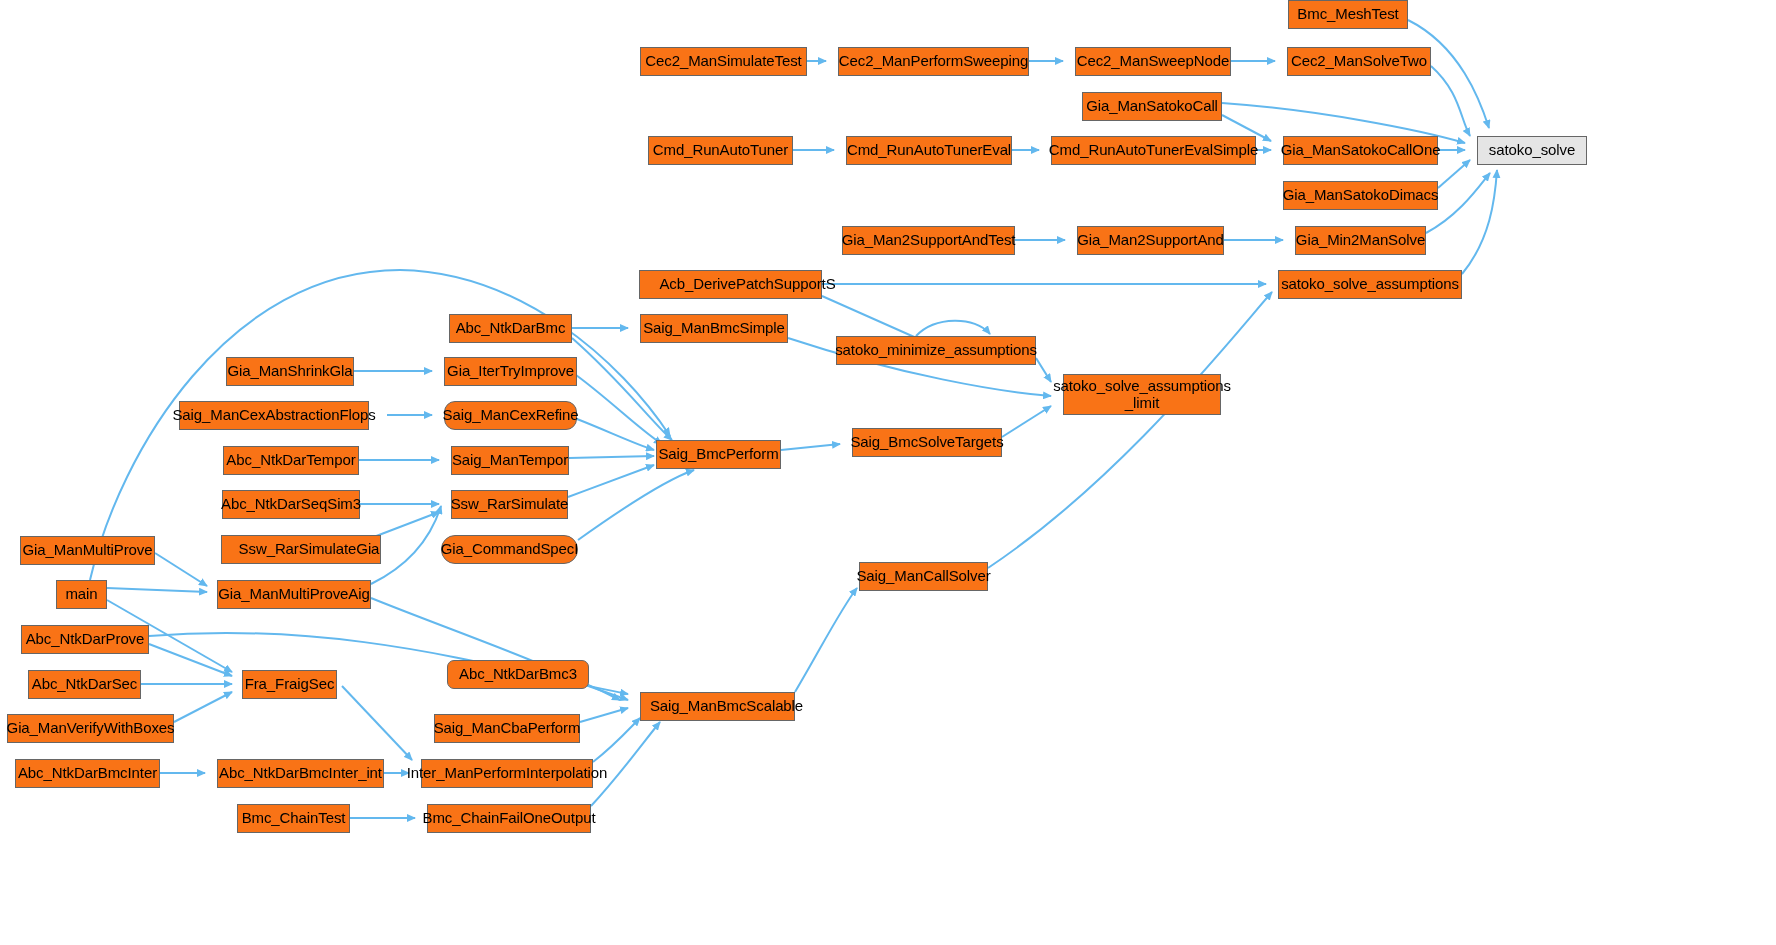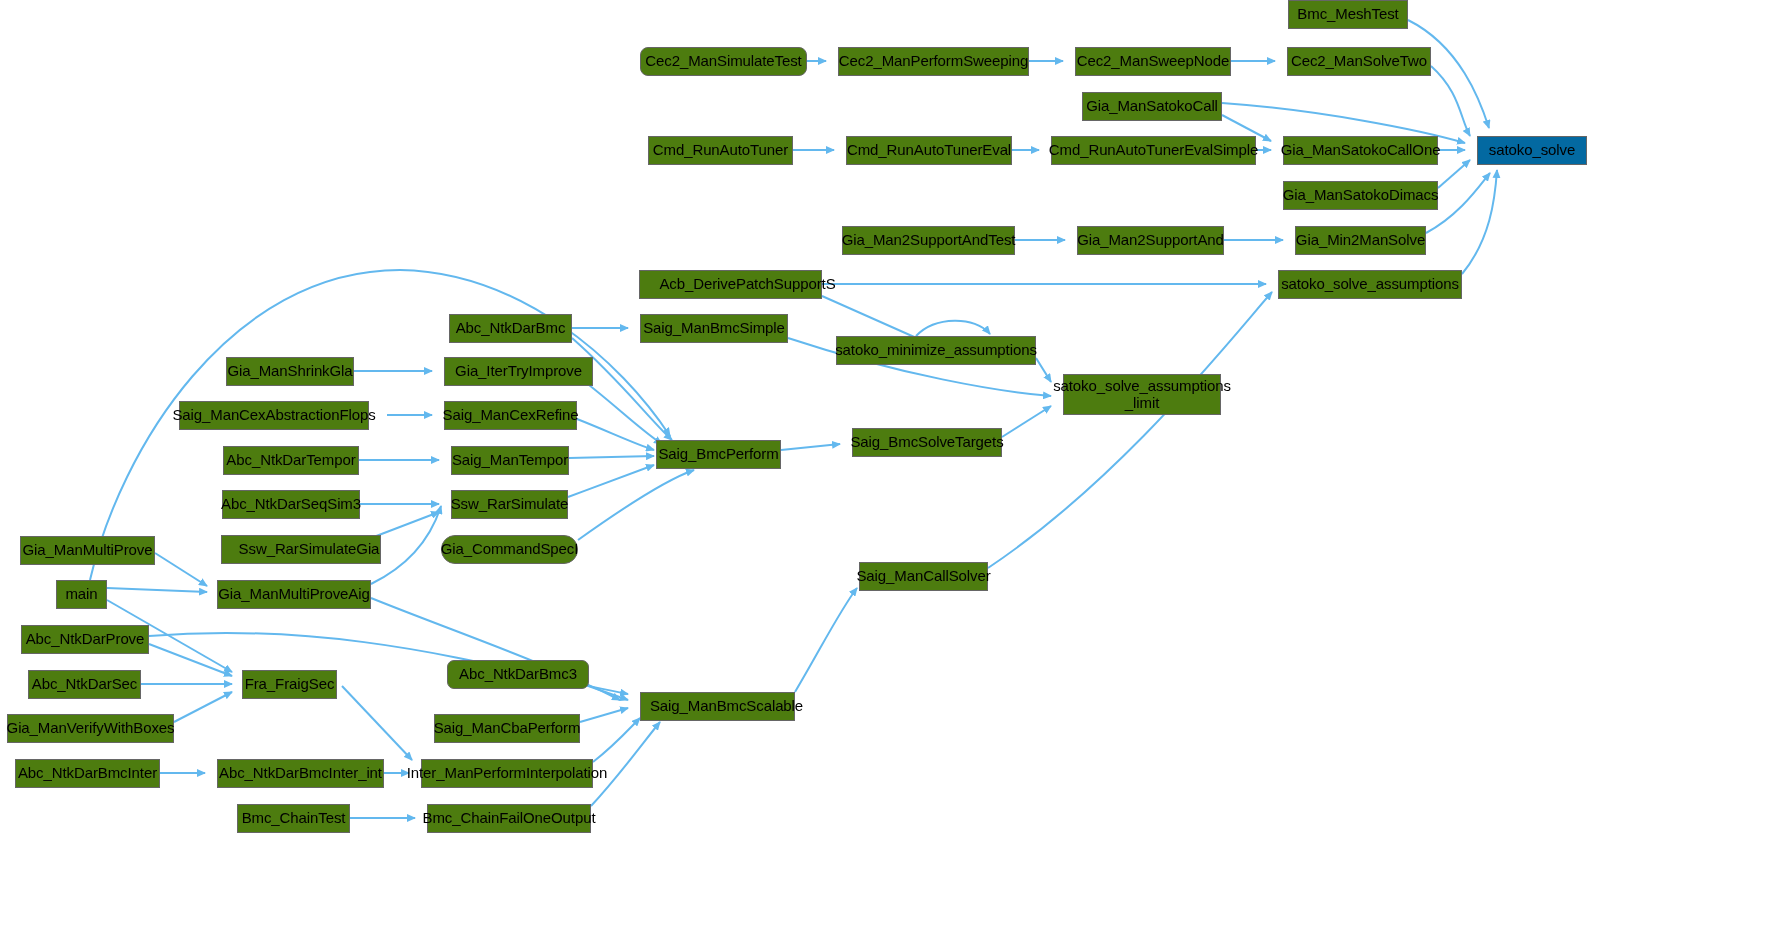--- a/index.html
+++ b/index.html
@@ -25,34 +25,34 @@
   #node-layer {
     position: absolute;
     left: 0; top: 0;
     width: 1776px;
     height: 945px;
   }
   .node {
     position: absolute;
     box-sizing: border-box;
     border: 1px solid #666666;
-    background: #4d7c0f;
+    background: #f97316;
     color: #000000;
     font-size: 15px;
     line-height: 1.12;
     display: flex;
     align-items: center;
     justify-content: center;
     text-align: center;
     white-space: pre-line;
     letter-spacing: -0.1px;
     cursor: pointer;
   }
   .node.highlight {
-    background: #0369a1;
+    background: #e5e5e5;
   }
 </style>
 </head>
 <body>
 
 <div id="graph-root">
   <svg id="edge-layer" width="1776" height="945" viewBox="0 0 1776 945">
     <defs>
       <marker id="arrow" markerWidth="9" markerHeight="8" refX="8" refY="4" orient="auto" markerUnits="userSpaceOnUse">
         <path d="M0,0 L9,4 L0,8 z" fill="#63b8ee"></path>
@@ -112,44 +112,44 @@
         <path d="M591,806 C620,775 645,740 660,722" fill="none" stroke="#63b8ee" stroke-width="2" marker-end="url(#arrow)"></path>
         <path d="M795,692 C820,650 840,610 857,588" fill="none" stroke="#63b8ee" stroke-width="2" marker-end="url(#arrow)"></path>
         <path d="M781,450 L840,444" fill="none" stroke="#63b8ee" stroke-width="2" marker-end="url(#arrow)"></path>
         <path d="M1002,437 L1051,406" fill="none" stroke="#63b8ee" stroke-width="2" marker-end="url(#arrow)"></path>
         <path d="M988,568 C1120,480 1230,340 1272,292" fill="none" stroke="#63b8ee" stroke-width="2" marker-end="url(#arrow)"></path>
       </g>
   </svg>
   <div id="node-layer">
       <div class="node highlight" style="left: 1477px; top: 136px; width: 110px; height: 29px;">satoko_solve</div>
       <div class="node" style="left: 1288px; top: 0px; width: 120px; height: 29px;">Bmc_MeshTest</div>
-      <div class="node" style="left: 640px; top: 47px; width: 167px; height: 29px; border-radius: 8px;">Cec2_ManSimulateTest</div>
+      <div class="node" style="left: 640px; top: 47px; width: 167px; height: 29px;">Cec2_ManSimulateTest</div>
       <div class="node" style="left: 838px; top: 47px; width: 191px; height: 29px;">Cec2_ManPerformSweeping</div>
       <div class="node" style="left: 1075px; top: 47px; width: 156px; height: 29px;">Cec2_ManSweepNode</div>
       <div class="node" style="left: 1287px; top: 47px; width: 144px; height: 29px;">Cec2_ManSolveTwo</div>
       <div class="node" style="left: 1082px; top: 92px; width: 140px; height: 29px;">Gia_ManSatokoCall</div>
       <div class="node" style="left: 648px; top: 136px; width: 145px; height: 29px;">Cmd_RunAutoTuner</div>
       <div class="node" style="left: 846px; top: 136px; width: 166px; height: 29px;">Cmd_RunAutoTunerEval</div>
       <div class="node" style="left: 1051px; top: 136px; width: 205px; height: 29px;">Cmd_RunAutoTunerEvalSimple</div>
       <div class="node" style="left: 1283px; top: 136px; width: 155px; height: 29px;">Gia_ManSatokoCallOne</div>
       <div class="node" style="left: 1283px; top: 181px; width: 155px; height: 29px;">Gia_ManSatokoDimacs</div>
       <div class="node" style="left: 842px; top: 226px; width: 173px; height: 29px;">Gia_Man2SupportAndTest</div>
       <div class="node" style="left: 1077px; top: 226px; width: 147px; height: 29px;">Gia_Man2SupportAnd</div>
       <div class="node" style="left: 1295px; top: 226px; width: 131px; height: 29px;">Gia_Min2ManSolve</div>
       <div class="node" style="left: 639px; top: 270px; width: 183px; height: 29px; padding-left: 34px;">Acb_DerivePatchSupportS</div>
       <div class="node" style="left: 1278px; top: 270px; width: 184px; height: 29px;">satoko_solve_assumptions</div>
       <div class="node" style="left: 449px; top: 314px; width: 123px; height: 29px;">Abc_NtkDarBmc</div>
       <div class="node" style="left: 640px; top: 314px; width: 148px; height: 29px;">Saig_ManBmcSimple</div>
       <div class="node" style="left: 836px; top: 336px; width: 200px; height: 29px;">satoko_minimize_assumptions</div>
       <div class="node" style="left: 226px; top: 357px; width: 128px; height: 29px;">Gia_ManShrinkGla</div>
-      <div class="node" style="left: 444px; top: 357px; width: 149px; height: 29px;">Gia_IterTryImprove</div>
+      <div class="node" style="left: 444px; top: 357px; width: 133px; height: 29px;">Gia_IterTryImprove</div>
       <div class="node" style="left: 1063px; top: 374px; width: 158px; height: 41px;">satoko_solve_assumptions
 _limit</div>
       <div class="node" style="left: 179px; top: 401px; width: 190px; height: 29px;">Saig_ManCexAbstractionFlops</div>
-      <div class="node" style="left: 444px; top: 401px; width: 133px; height: 29px;">Saig_ManCexRefine</div>
+      <div class="node" style="left: 444px; top: 401px; width: 133px; height: 29px; border-radius: 11px;">Saig_ManCexRefine</div>
       <div class="node" style="left: 852px; top: 428px; width: 150px; height: 29px;">Saig_BmcSolveTargets</div>
       <div class="node" style="left: 223px; top: 446px; width: 136px; height: 29px;">Abc_NtkDarTempor</div>
       <div class="node" style="left: 451px; top: 446px; width: 118px; height: 29px;">Saig_ManTempor</div>
       <div class="node" style="left: 656px; top: 440px; width: 125px; height: 29px;">Saig_BmcPerform</div>
       <div class="node" style="left: 222px; top: 490px; width: 138px; height: 29px;">Abc_NtkDarSeqSim3</div>
       <div class="node" style="left: 451px; top: 490px; width: 117px; height: 29px;">Ssw_RarSimulate</div>
       <div class="node" style="left: 20px; top: 536px; width: 135px; height: 29px;">Gia_ManMultiProve</div>
       <div class="node" style="left: 221px; top: 535px; width: 160px; height: 29px; padding-left: 16px;">Ssw_RarSimulateGia</div>
       <div class="node" style="left: 441px; top: 535px; width: 137px; height: 29px; border-radius: 14px;">Gia_CommandSpecI</div>
       <div class="node" style="left: 859px; top: 562px; width: 129px; height: 29px;">Saig_ManCallSolver</div>

